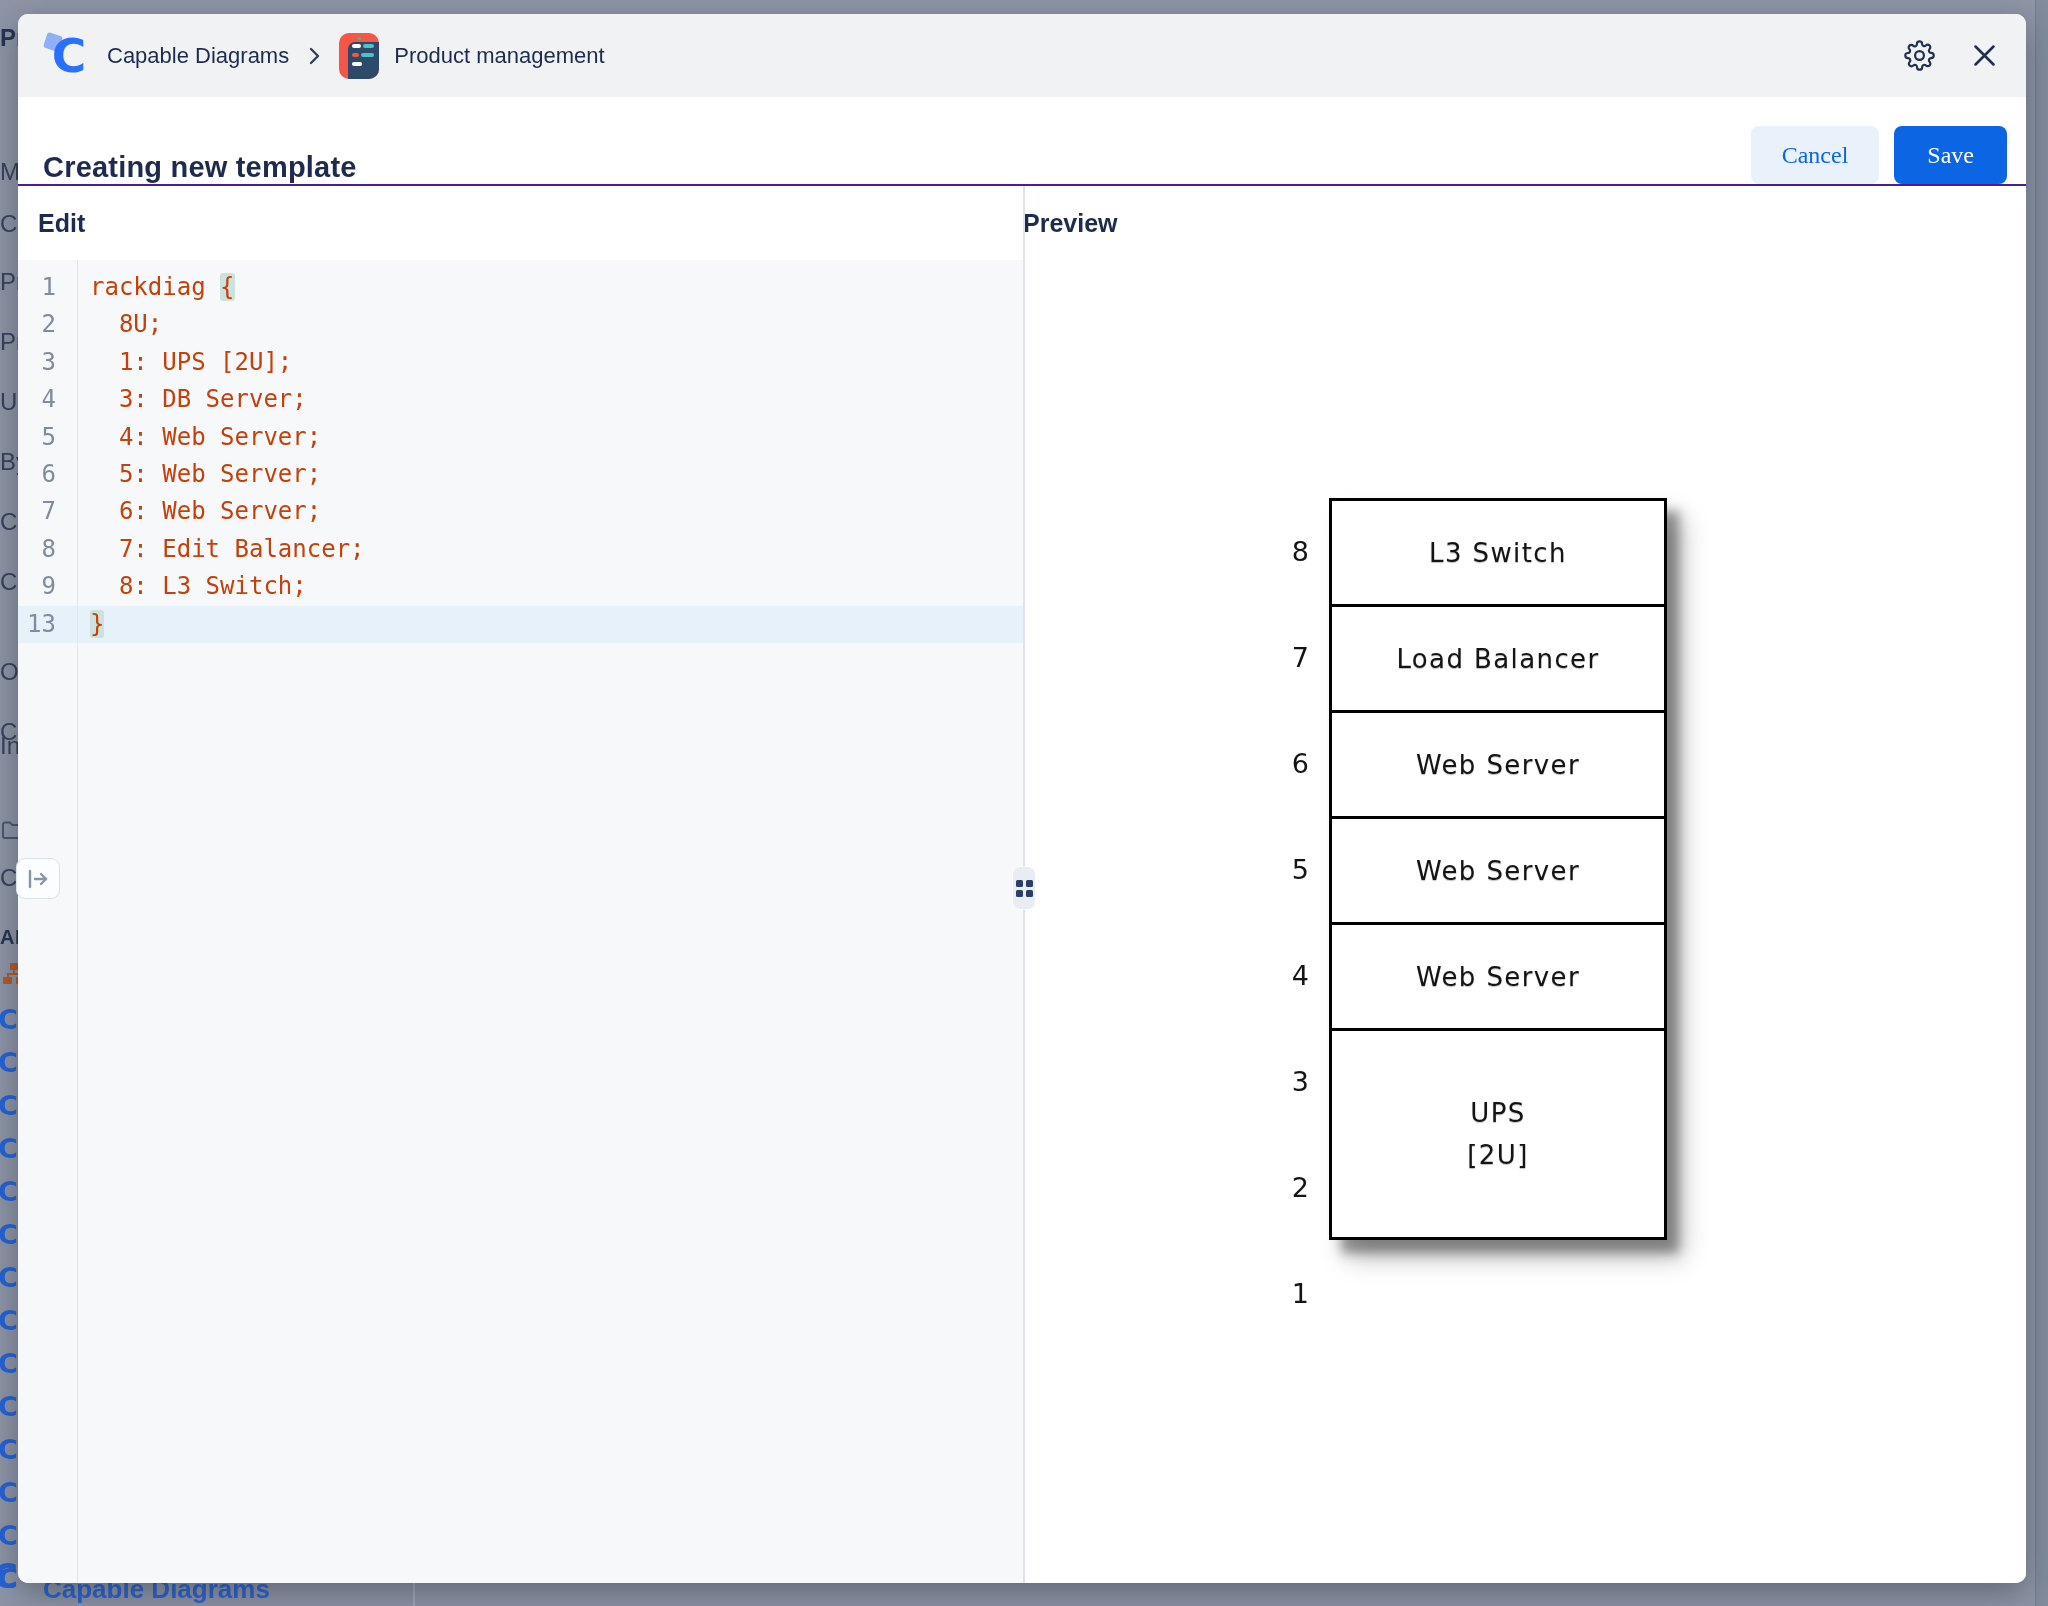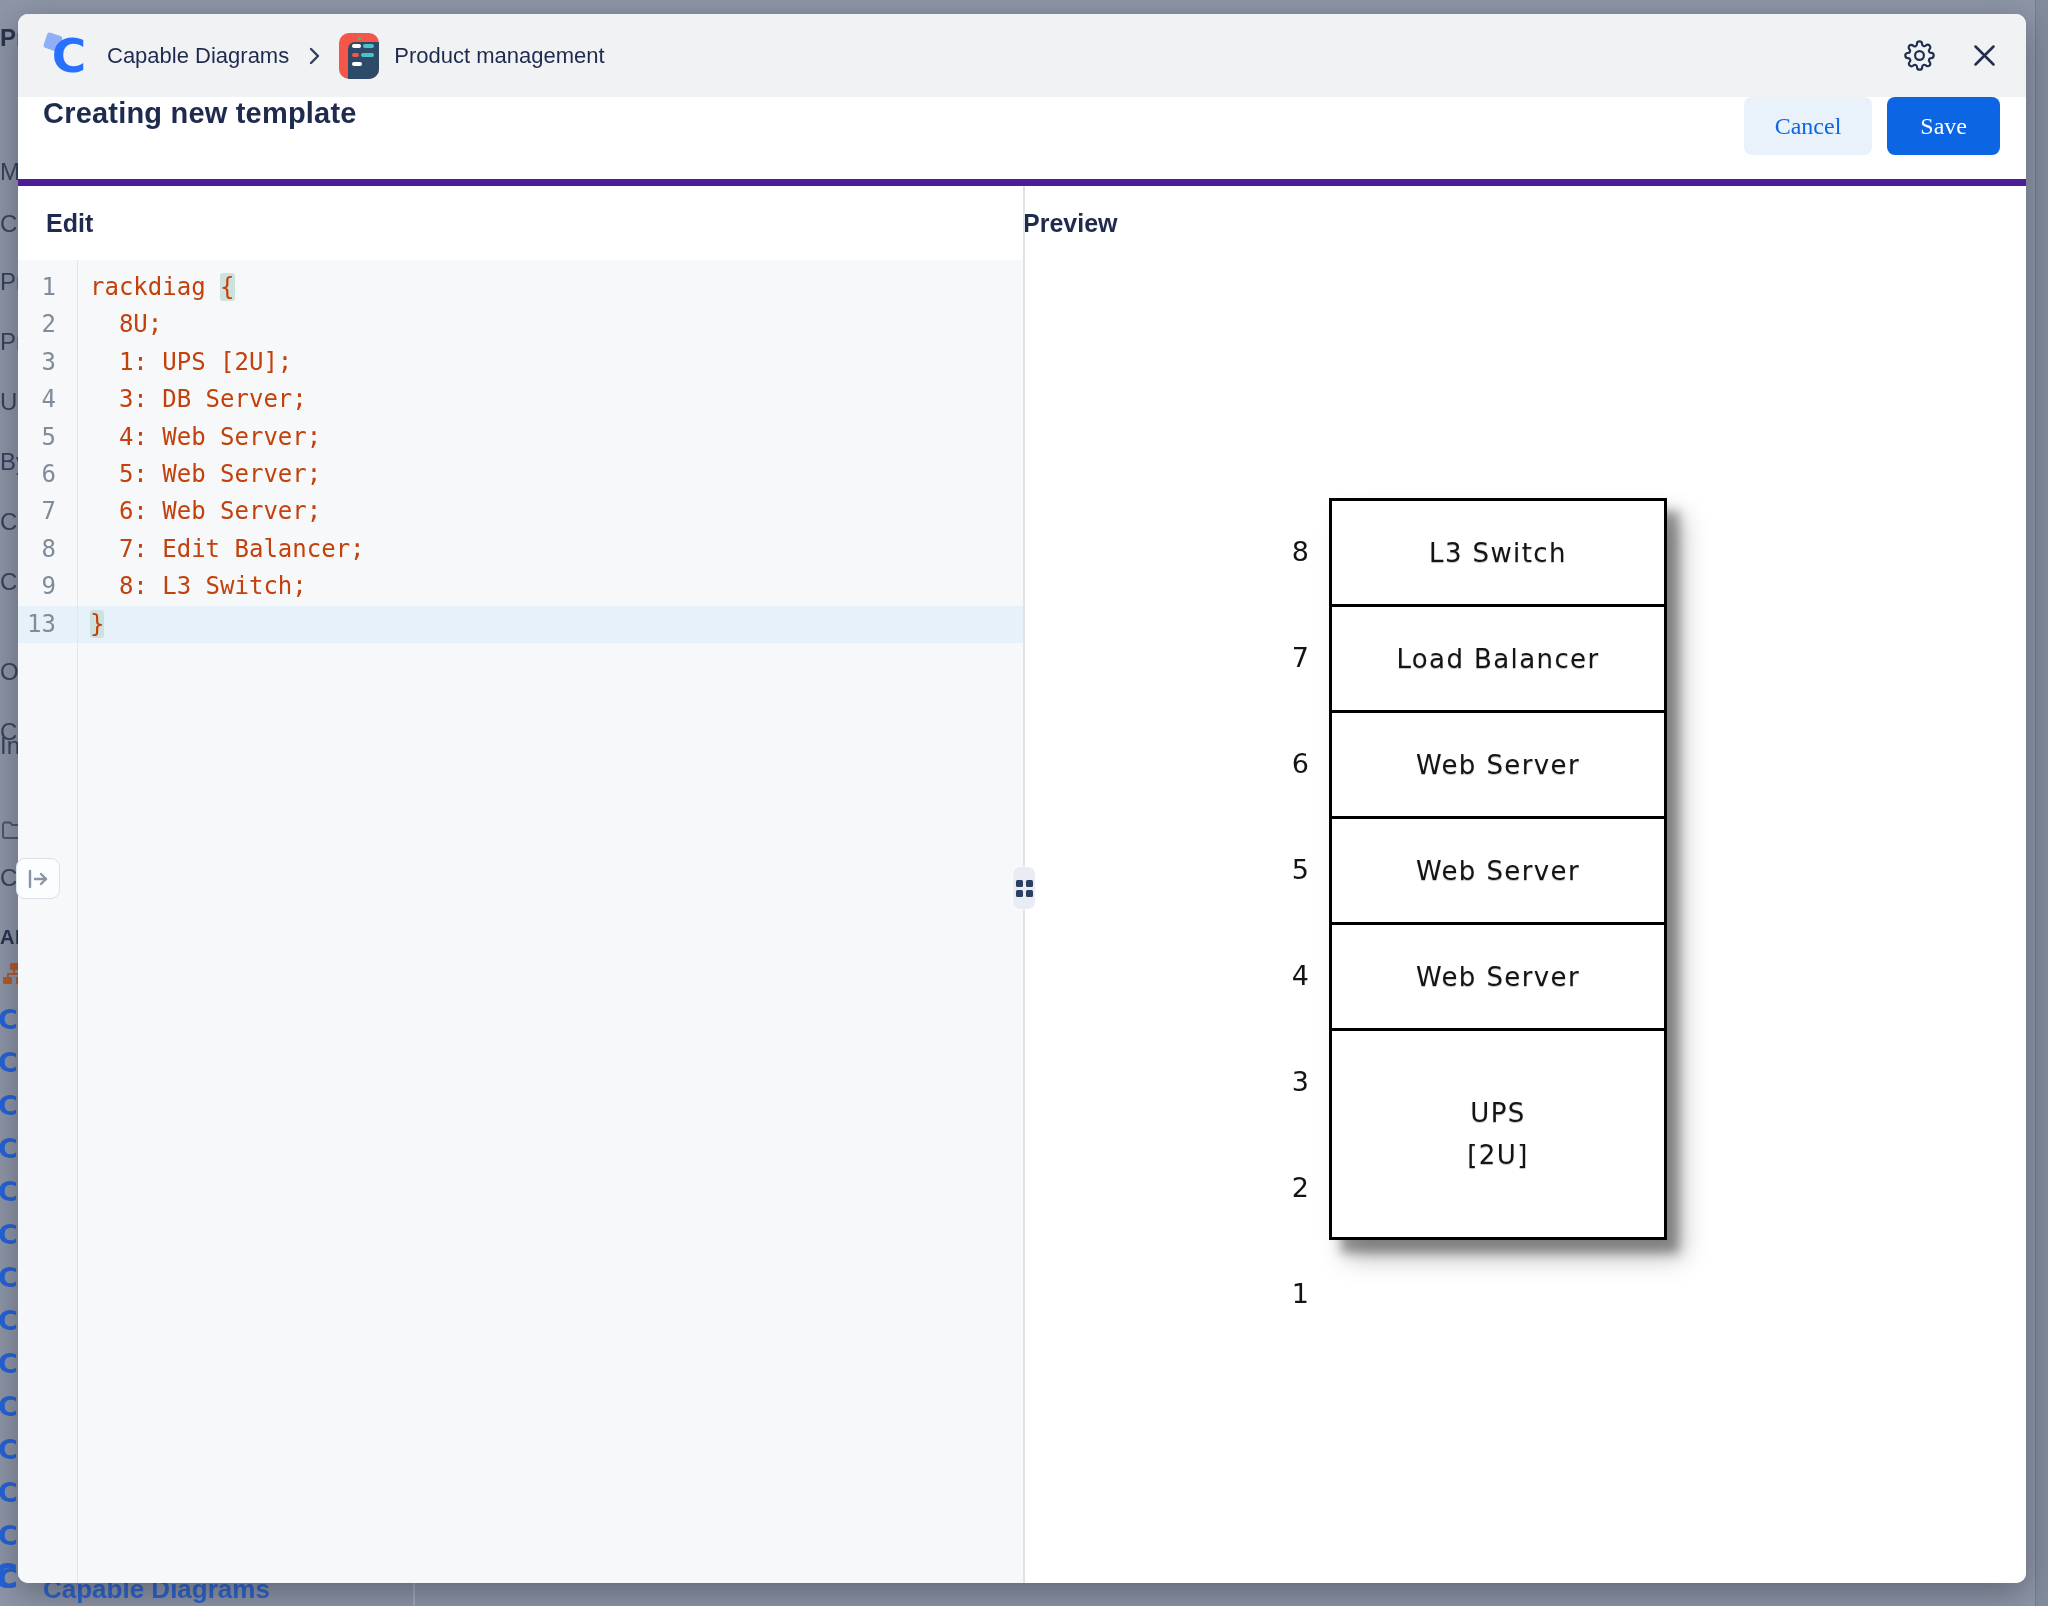--- a/index.html
+++ b/index.html
@@ -30,30 +30,30 @@
   .crumb{font-size:22px;color:#1e2b4e;font-weight:500;text-decoration:none;cursor:pointer;}
   .crumb.app{margin-left:12px;}
   .crumb-chevron{margin:0 18px;display:flex;align-items:center;}
   .page-icon{position:relative;width:40px;height:46px;background:#f4564a;border-radius:10px;overflow:hidden;margin-right:15px;flex:none;}
   .page-icon .panel{position:absolute;right:0;bottom:0;width:31px;height:37px;background:#2d4a68;border-top-left-radius:7px;}
   .page-icon .dot{position:absolute;top:4px;width:3px;height:3px;border-radius:50%;}
   .page-icon .bar{position:absolute;height:4px;border-radius:2px;}
   .topbar-actions{display:flex;align-items:center;gap:36px;}
   .icon-btn{background:none;border:none;padding:0;cursor:pointer;display:flex;align-items:center;}
 
-  .title-row{position:absolute;left:0;top:83px;width:100%;height:89px;background:#fff;border-bottom:7px solid #4c1d95;display:flex;align-items:flex-start;justify-content:space-between;box-sizing:border-box;padding:0 26px 0 25px;}
+  .title-row{position:absolute;left:0;top:83px;width:100%;height:89px;background:#fff;border-bottom:2px solid #4c1d95;display:flex;align-items:flex-end;justify-content:space-between;box-sizing:border-box;padding:0 19px 0 25px;}
   .title-row h1{margin:0;font-size:29px;font-weight:700;color:#1e2b4e;letter-spacing:.2px;}
   .title-actions{display:flex;gap:15px;}
   .btn{height:58px;border:none;border-radius:8px;font-family:Liberation Serif, serif;font-size:24px;font-weight:500;cursor:pointer;}
   .btn.cancel{background:#e9f1fb;color:#0c66e4;padding:0 31px;}
   .btn.save{background:#0c66e4;color:#fff;padding:0 33px;}
 
   .pane-headers{position:absolute;left:0;top:172px;width:100%;height:74px;background:#fff;border-bottom:1px solid #e9ebee;display:flex;}
   .ph{display:flex;align-items:center;font-size:25px;font-weight:700;color:#1e2b4e;box-sizing:border-box;}
-  .ph.left{width:1005px;padding-left:28px;}
+  .ph.left{width:1005px;padding-left:20px;}
   .ph.right{flex:1;}
 
   .content{position:absolute;left:0;top:246px;width:100%;height:1323px;display:flex;}
   .edit-pane{position:relative;width:1005px;height:100%;background:#f7f8f9;box-sizing:border-box;padding-top:9px;overflow:hidden;}
   .gutter-rule{position:absolute;left:59px;top:0;width:1px;height:100%;background:#e3e5e9;}
   .ed-row{display:flex;line-height:37.4px;font-family:"DejaVu Sans Mono","Liberation Mono",monospace;font-size:24px;}
   .ed-row.active{background:#e6f1f9;}
   .ed-num{width:59px;box-sizing:border-box;padding-right:21px;text-align:right;color:#808b9b;flex:none;}
   .ed-code{padding-left:13px;white-space:pre;color:#c2410c;}
   .ed-code .hl{background:#cde2dc;border-radius:3px;}

